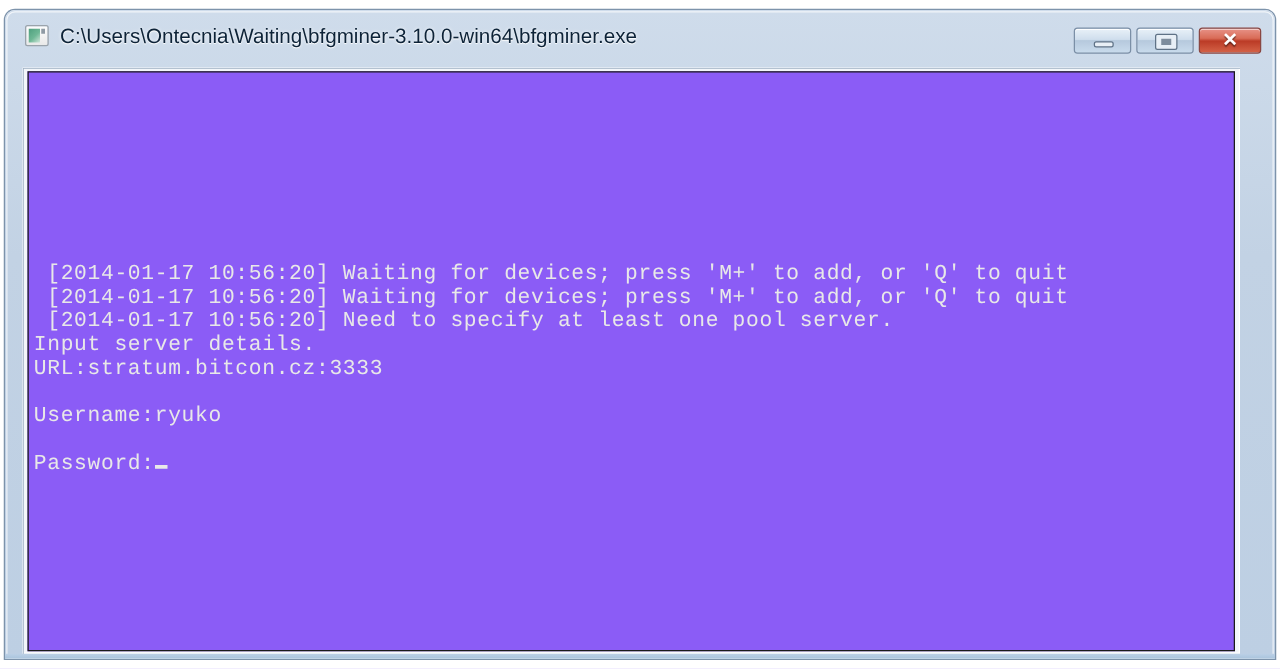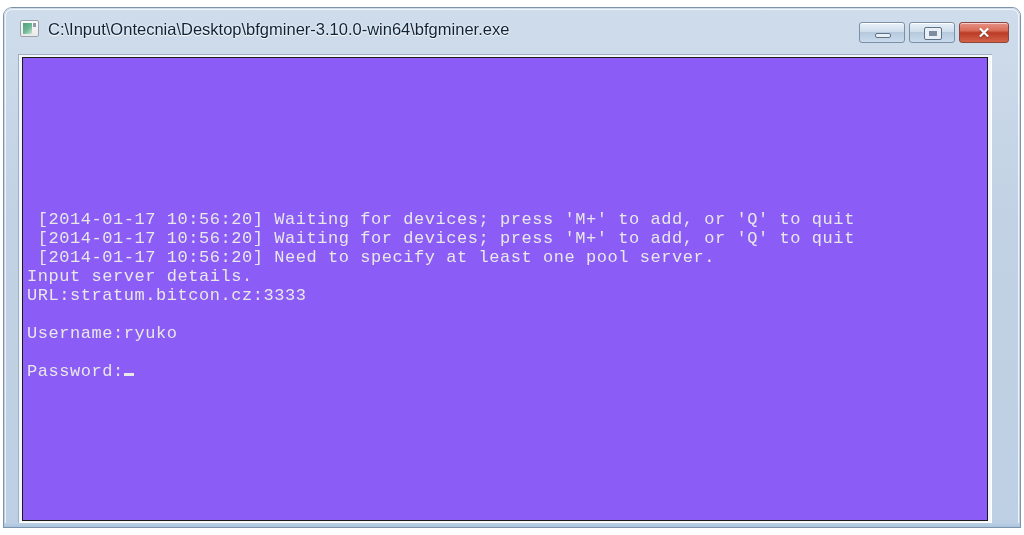--- a/index.html
+++ b/index.html
@@ -224,21 +224,21 @@
 
   <div id="window">
 
     <div id="titlebar">
 
       <div id="title-icon">
         <div class="scr"></div>
         <div class="tab"></div>
       </div>
 
-      <div id="title-text">C:\Input\Ontecnia\Desktop\bfgminer-3.10.0-win64\bfgminer.exe</div>
+      <div id="title-text">C:\Users\Ontecnia\Waiting\bfgminer-3.10.0-win64\bfgminer.exe</div>
 
       <div class="cap-btn" id="btn-min">
         <div class="glyph"></div>
       </div>
 
       <div class="cap-btn" id="btn-max">
         <div class="glyph"></div>
       </div>
 
       <div class="cap-btn" id="btn-close">

